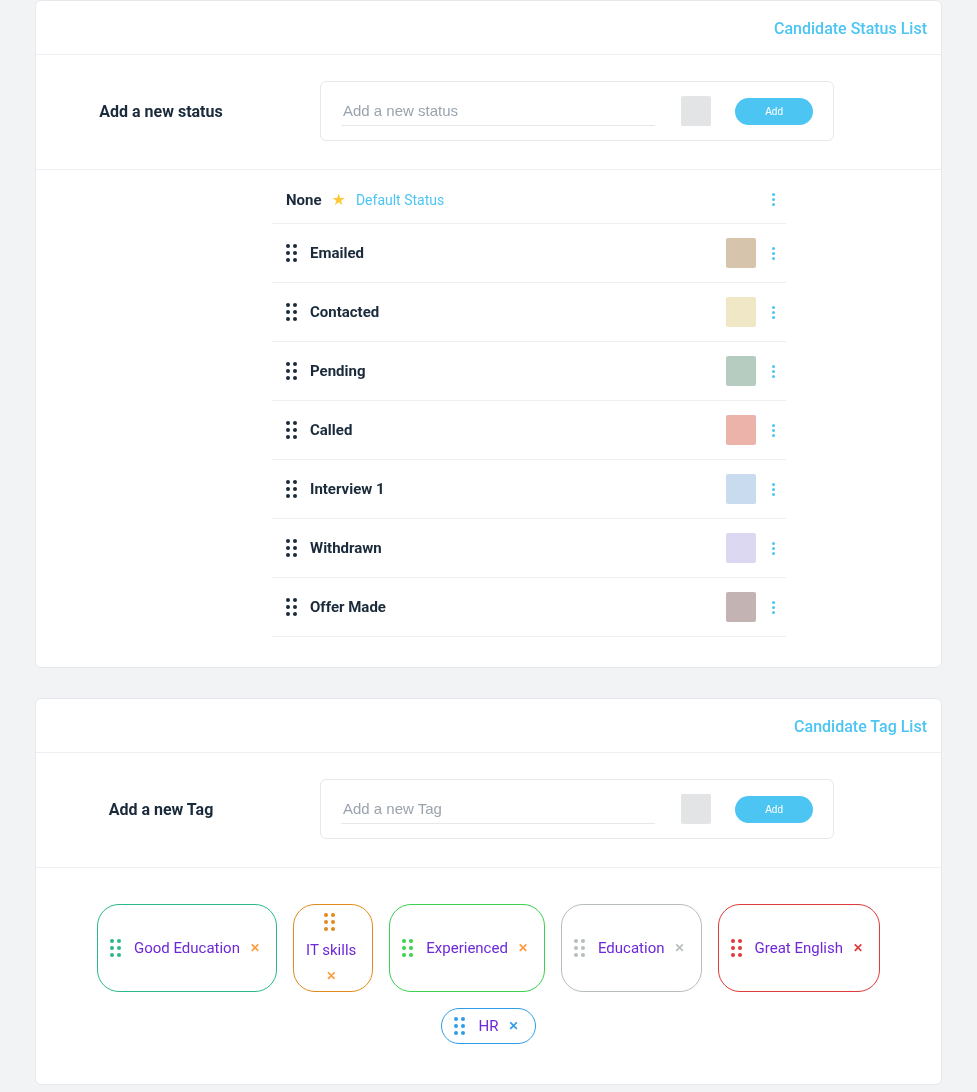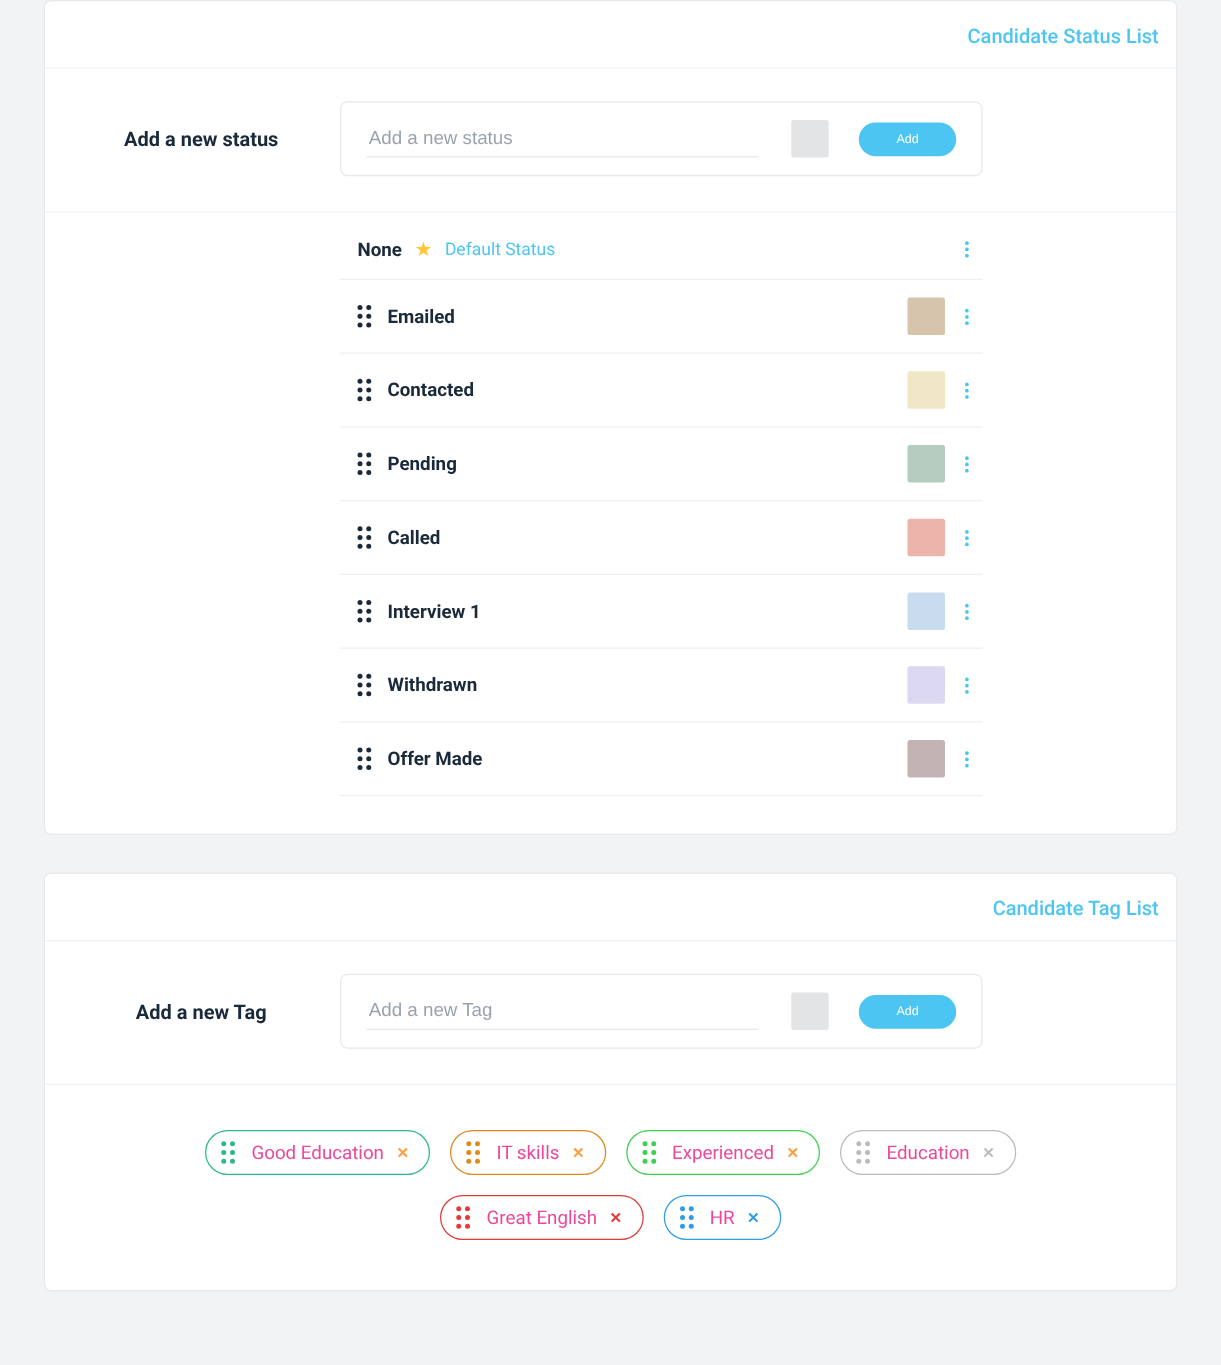--- a/index.html
+++ b/index.html
@@ -28,20 +28,21 @@
   .card-title {
     font-size: 16px;
     font-weight: 500;
     color: #4cc5f2;
     text-align: right;
   }
   .add-section {
     display: flex;
     align-items: center;
     padding: 26px 14px 0 14px;
+    gap: 48px;
   }
   .add-label-col {
     width: 222px;
     text-align: center;
     font-size: 16px;
     font-weight: 700;
     color: #1a2a3a;
     white-space: nowrap;
   }
   .add-box {
@@ -128,21 +129,21 @@
     gap: 10px;
     border: 1.5px solid;
     border-radius: 22px;
     padding: 8px 16px 8px 12px;
     font-size: 15px;
     color: #3a3f45;
   }
   .tag-pill .drag { cursor: grab; }
   .tag-pill .drag span { background: currentColor; }
   .tag-close { font-size: 12px; font-weight: 700; cursor: pointer; }
-  .tag-label { color: #ec4899; }
+  .tag-label { color: #6d28d9; }
 </style>
 </head>
 <body>
 
 <div class="wrap">
 
   <div class="card">
     <div class="card-header">
       <div class="card-title">Candidate Status List</div>
     </div>
@@ -350,21 +351,21 @@
             <span></span>
             <span></span>
             <span></span>
             <span></span>
             <span></span>
             <span></span>
           </div>
           <span class="tag-label">Good Education</span>
           <span class="tag-close" style="color: rgb(255, 156, 63);">✕</span>
         </div>
-        <div class="tag-pill" style="border-color: rgb(224, 138, 30); color: rgb(224, 138, 30);">
+        <div class="tag-pill" style="border-color: rgb(224, 138, 30); color: rgb(224, 138, 30); flex-direction: column;">
           <div class="drag">
             <span></span>
             <span></span>
             <span></span>
             <span></span>
             <span></span>
             <span></span>
           </div>
           <span class="tag-label">IT skills</span>
           <span class="tag-close" style="color: rgb(255, 156, 63);">✕</span>

